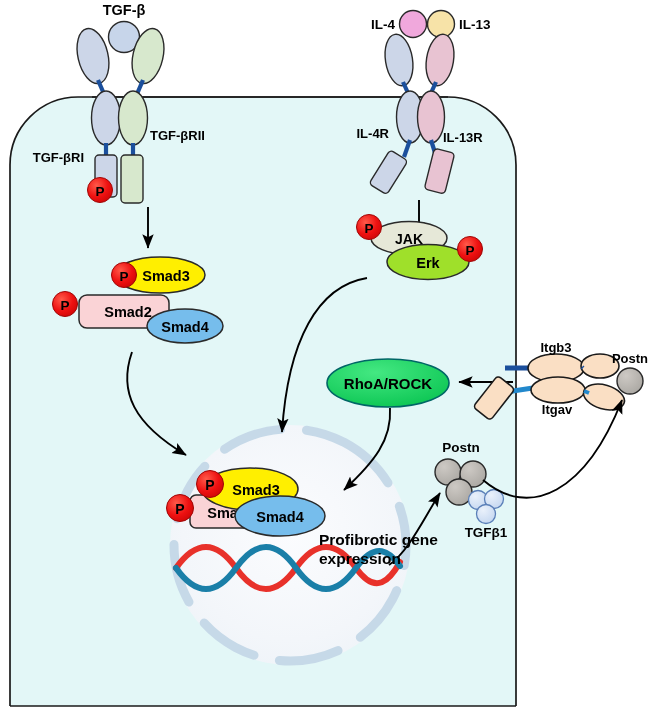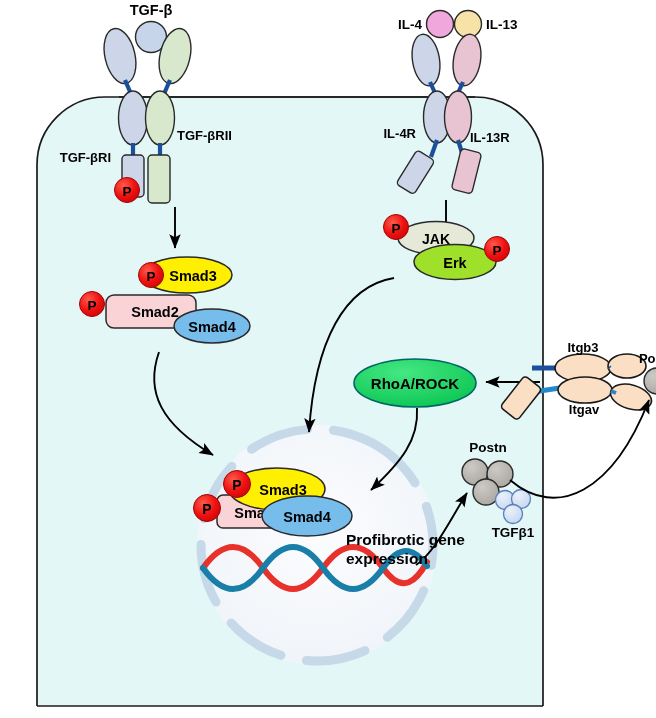--- a/index.html
+++ b/index.html
@@ -1,18 +1,18 @@
 <!DOCTYPE html>
 <html><head>
 <meta charset="utf-8">
 <style>
   html,body{margin:0;padding:0;background:#ffffff;}
   body{width:656px;height:718px;position:relative;overflow:hidden;
        font-family:"Liberation Sans",sans-serif;}
-  #stage{position:absolute;left:0;top:0;width:548px;height:718px;padding-left:27px;}
+  #stage{position:absolute;left:0;top:0;width:548px;height:718px;}
   svg{display:block;}
   .lbl{font-family:"Liberation Sans",sans-serif;font-weight:bold;fill:#000;}
 </style>
 </head>
 <body>
 
 <div id="stage">
 <svg width="656" height="718" viewBox="0 0 656 718">
 
   <defs>

